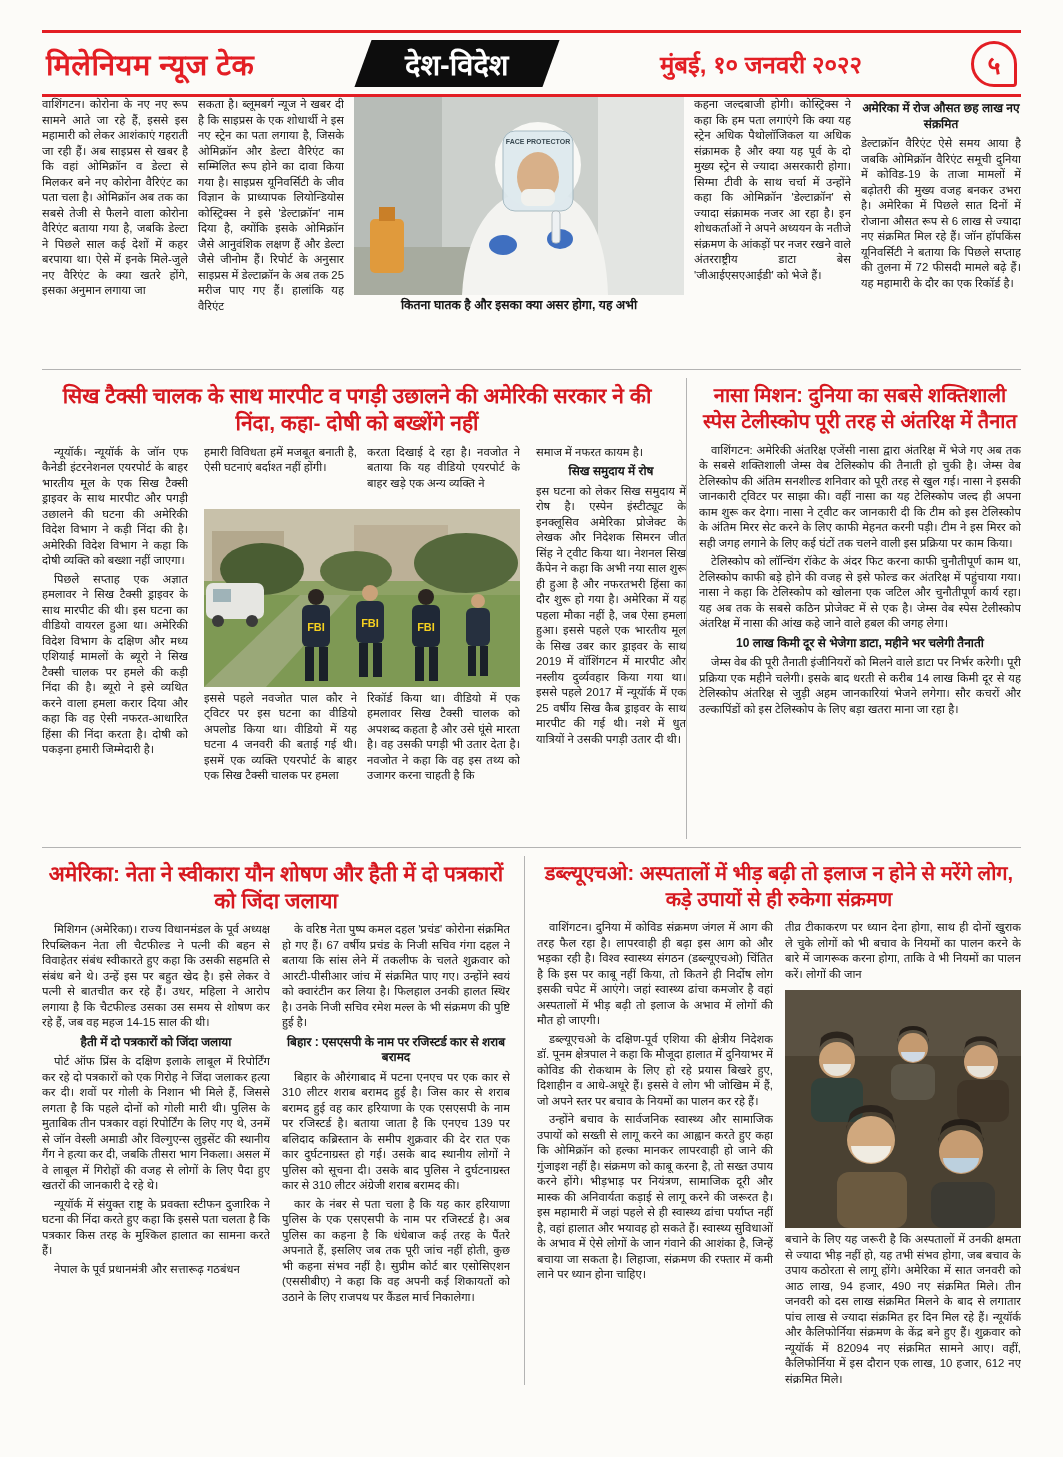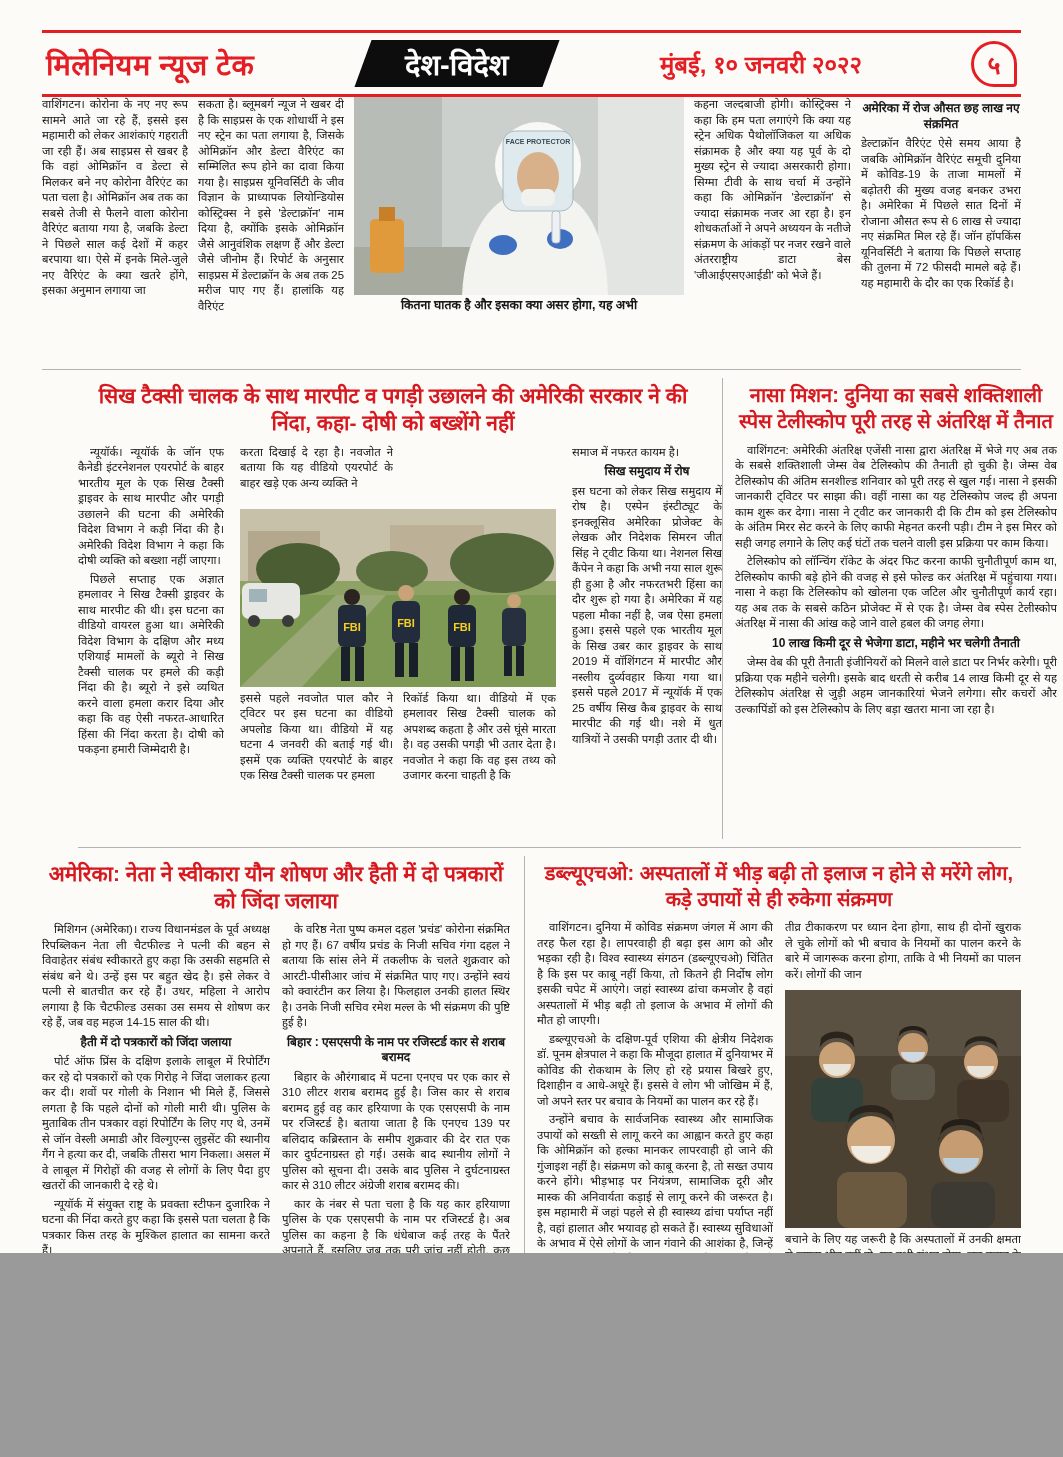--- a/index.html
+++ b/index.html
@@ -1,19 +1,19 @@
 <!DOCTYPE html>
 <html><head>
 <meta charset="utf-8">
 <style>
   * { margin:0; padding:0; box-sizing:border-box; }
   html,body { background:#9a9a9a; }
   body { font-family:"Liberation Sans","DejaVu Sans",sans-serif; color:#161616; }
   .page {
-    width:1063px; height:1253px; margin:0 auto; background:#fcfbf8;
+    width:1063px; height:1457px; margin:0 auto; background:#fcfbf8;
     padding:30px 42px 20px; overflow:hidden; position:relative;
   }
   
   .masthead {
     border-top:3px solid #e31e24; border-bottom:3px solid #e31e24;
     display:flex; align-items:center; justify-content:space-between;
     padding:7px 4px; gap:10px;
   }
   .paper-name { color:#e31e24; font-weight:bold; font-size:29px; letter-spacing:.5px; white-space:nowrap; }
   .banner-wrap { background:#0d0d0d; transform:skewX(-20deg); padding:4px 42px; }
@@ -33,21 +33,21 @@
   .body-text p { text-indent:12px; margin-bottom:3px; }
   .subhead { font-weight:bold; font-size:12px; text-align:center; margin:4px 0; line-height:1.3; }
   figure { margin:0; }
   .caption { font-weight:bold; font-size:12.3px; text-align:center; margin-top:3px; line-height:1.25; }
   
   .art1 { border-bottom:1px solid #b3b3b3; padding-bottom:8px; margin-bottom:8px; }
   .art1-body { display:grid; grid-template-columns:146px 146px 330px 157px 160px; gap:10px; height:264px; }
   .art1-body > div { overflow:hidden; }
   
   .row2 { display:grid; grid-template-columns:630px 335px; gap:14px;
-          border-bottom:1px solid #b3b3b3; padding-bottom:8px; margin-bottom:8px;margin-left:36px; }
+          border-bottom:1px solid #b3b3b3; padding-bottom:8px; margin-bottom:8px; }
   .sikh-body { display:grid; grid-template-columns:146px 316px 150px; gap:16px; height:394px; }
   .sikh-body > div { overflow:hidden; }
   .sikh-mid { display:flex; flex-direction:column; }
   .mid-top, .mid-bottom { display:grid; grid-template-columns:153px 153px; gap:10px; }
   .mid-top { height:64px; overflow:hidden; }
   .mid-top > div, .mid-bottom > div { overflow:hidden; }
   .mid-bottom { flex:1; overflow:hidden; margin-top:4px; }
   .nasa { border-left:1px solid #b3b3b3; padding-left:12px; }
   .nasa-body { height:366px; overflow:hidden; }
   
@@ -112,20 +112,21 @@
 
     <section>
       <h2 class="headline h-sec">सिख टैक्सी चालक के साथ मारपीट व पगड़ी उछालने की अमेरिकी सरकार ने की निंदा, कहा- दोषी को बख्शेंगे नहीं</h2>
       <div class="sikh-body">
         <div class="body-text">
           <p>न्यूयॉर्क। न्यूयॉर्क के जॉन एफ कैनेडी इंटरनेशनल एयरपोर्ट के बाहर भारतीय मूल के एक सिख टैक्सी ड्राइवर के साथ मारपीट और पगड़ी उछालने की घटना की अमेरिकी विदेश विभाग ने कड़ी निंदा की है। अमेरिकी विदेश विभाग ने कहा कि दोषी व्यक्ति को बख्शा नहीं जाएगा।</p>
           <p>पिछले सप्ताह एक अज्ञात हमलावर ने सिख टैक्सी ड्राइवर के साथ मारपीट की थी। इस घटना का वीडियो वायरल हुआ था। अमेरिकी विदेश विभाग के दक्षिण और मध्य एशियाई मामलों के ब्यूरो ने सिख टैक्सी चालक पर हमले की कड़ी निंदा की है। ब्यूरो ने इसे व्यथित करने वाला हमला करार दिया और कहा कि वह ऐसी नफरत-आधारित हिंसा की निंदा करता है। दोषी को पकड़ना हमारी जिम्मेदारी है।</p>
         </div>
         <div class="sikh-mid">
           <div class="mid-top">
+            <div class="body-text">हमारी विविधता हमें मजबूत बनाती है, ऐसी घटनाएं बर्दाश्त नहीं होंगी।</div>
             <div class="body-text">करता दिखाई दे रहा है। नवजोत ने बताया कि यह वीडियो एयरपोर्ट के बाहर खड़े एक अन्य व्यक्ति ने</div>
           </div>
           <figure>
             <svg width="316" height="178" viewBox="0 0 316 178">
               <rect width="316" height="178" fill="#8ea265"></rect>
               <rect width="316" height="72" fill="#c8c1aa"></rect>
               <rect x="8" y="22" width="72" height="50" fill="#b3a88d"></rect>
               <rect x="150" y="16" width="94" height="56" fill="#bcb097"></rect>
               <ellipse cx="58" cy="60" rx="42" ry="26" fill="#4a5d33"></ellipse>
               <ellipse cx="262" cy="54" rx="52" ry="30" fill="#55683c"></ellipse>

